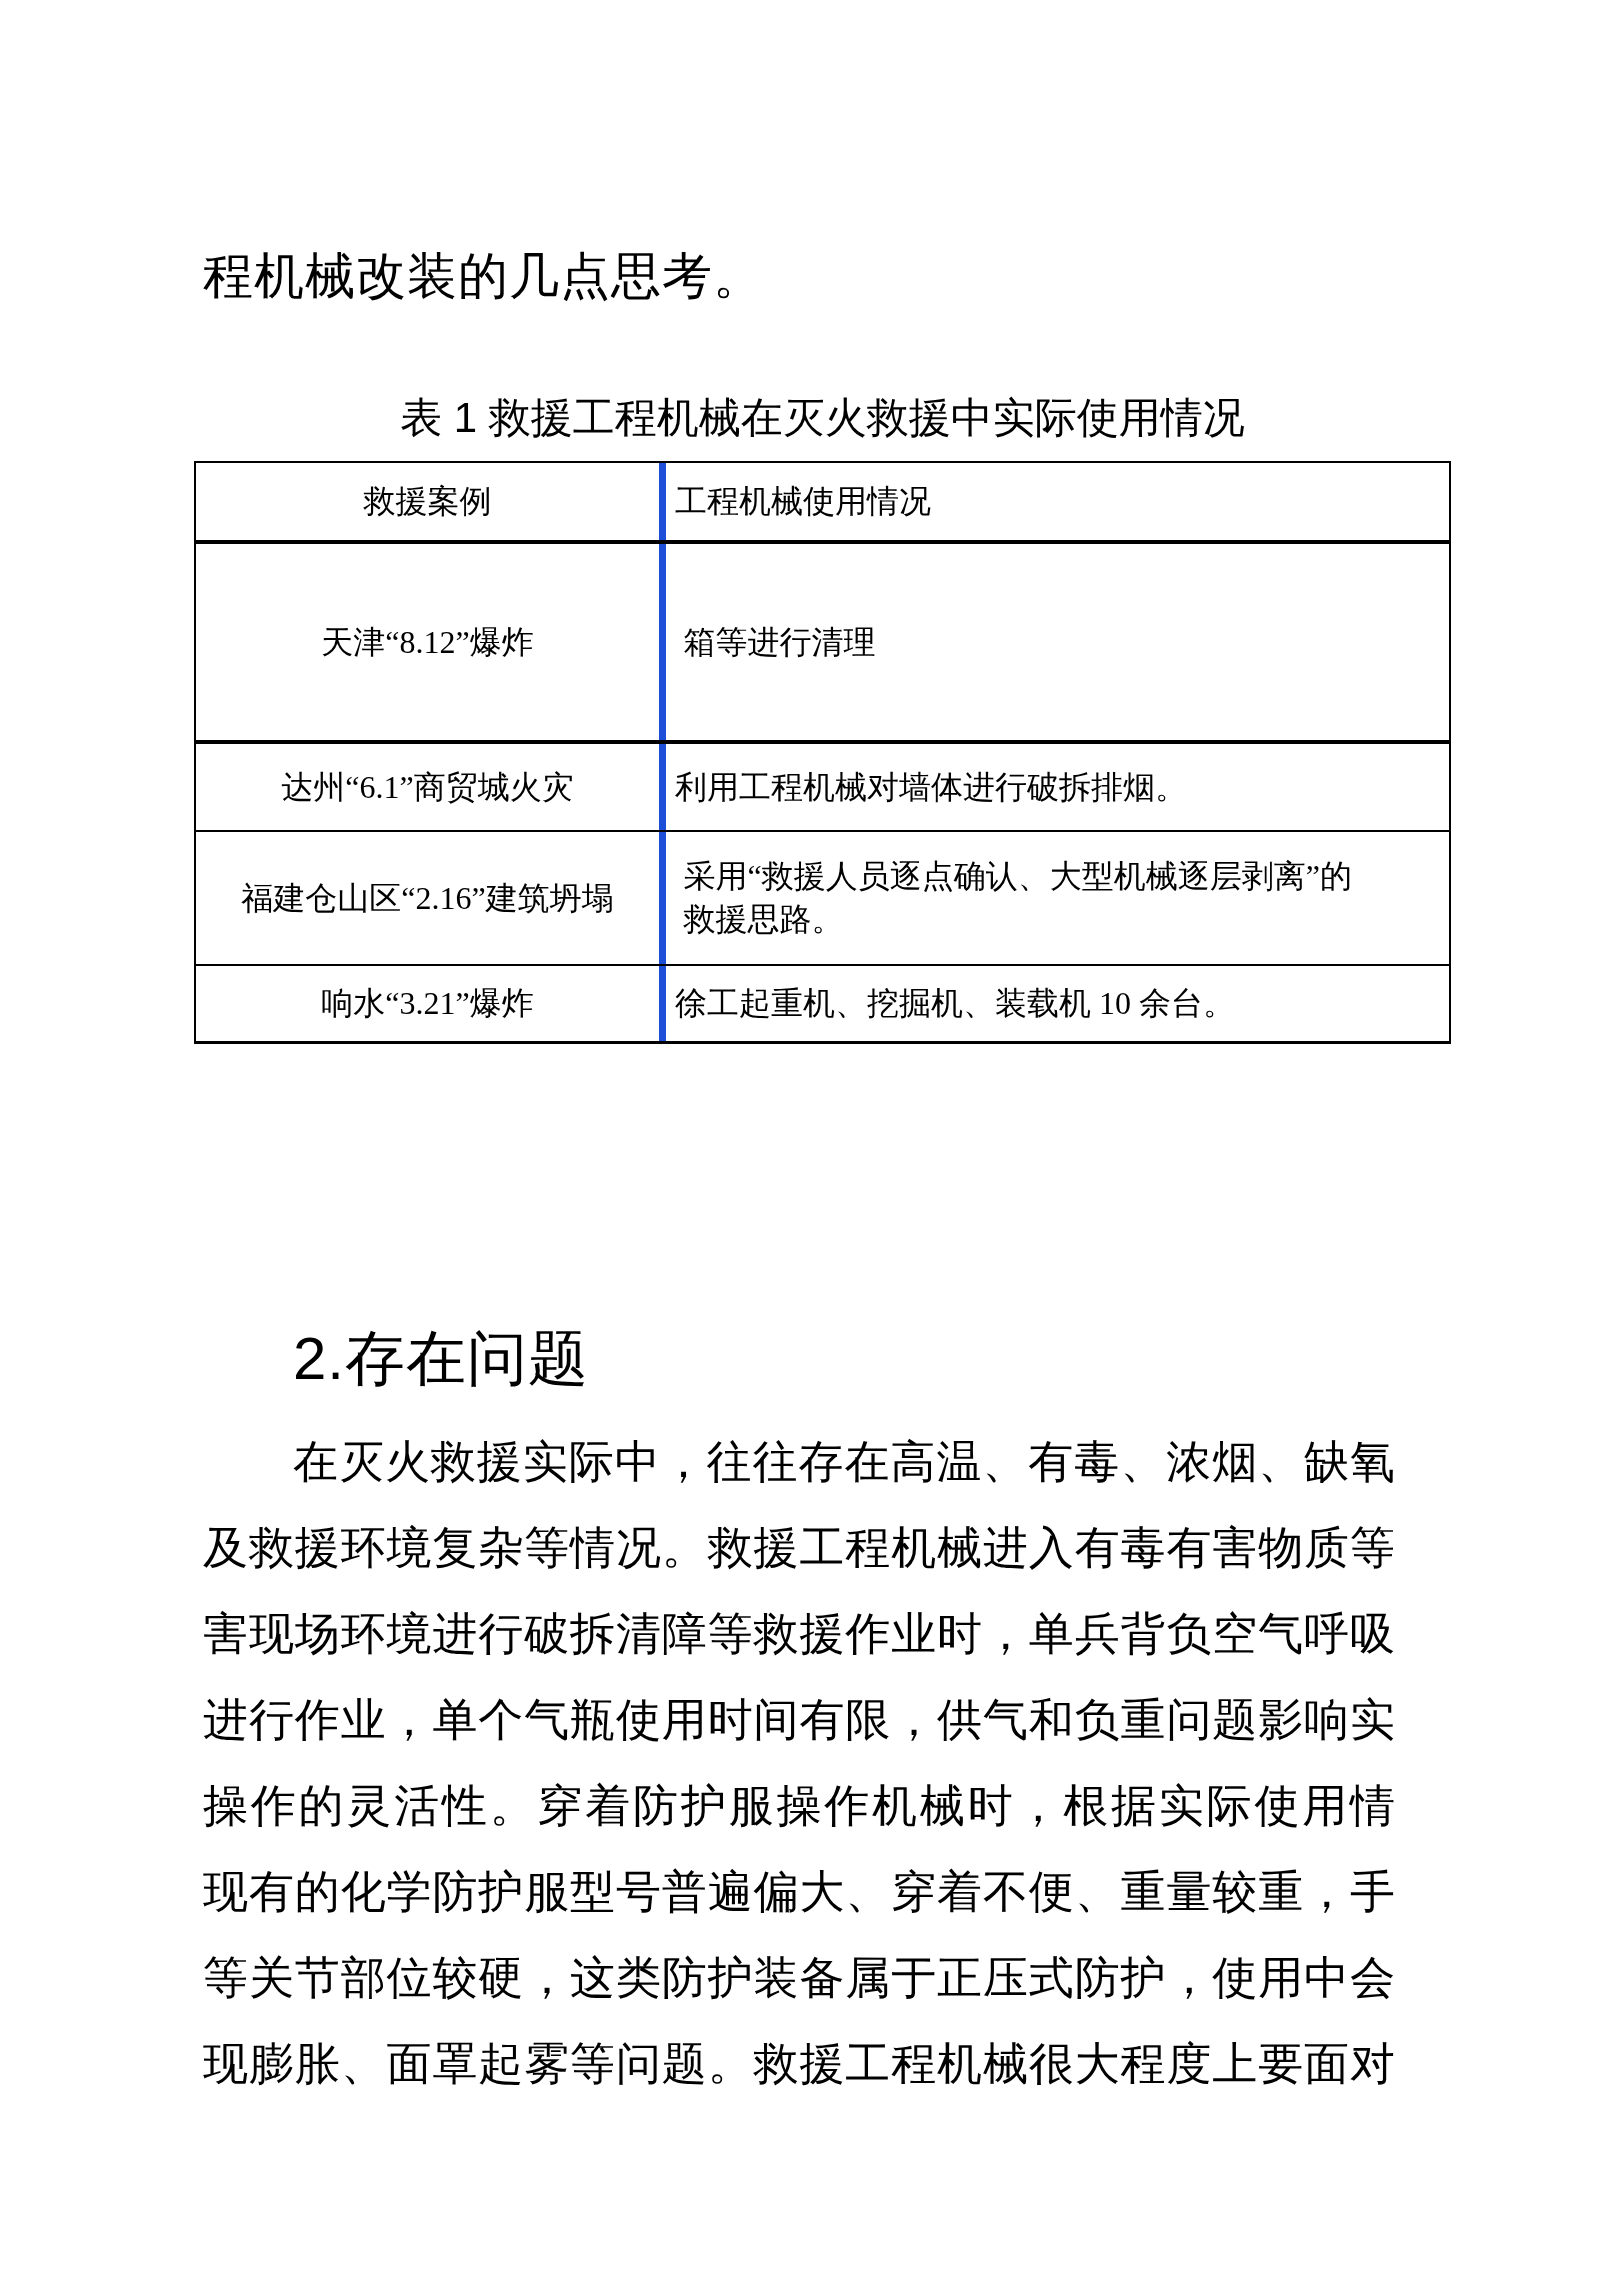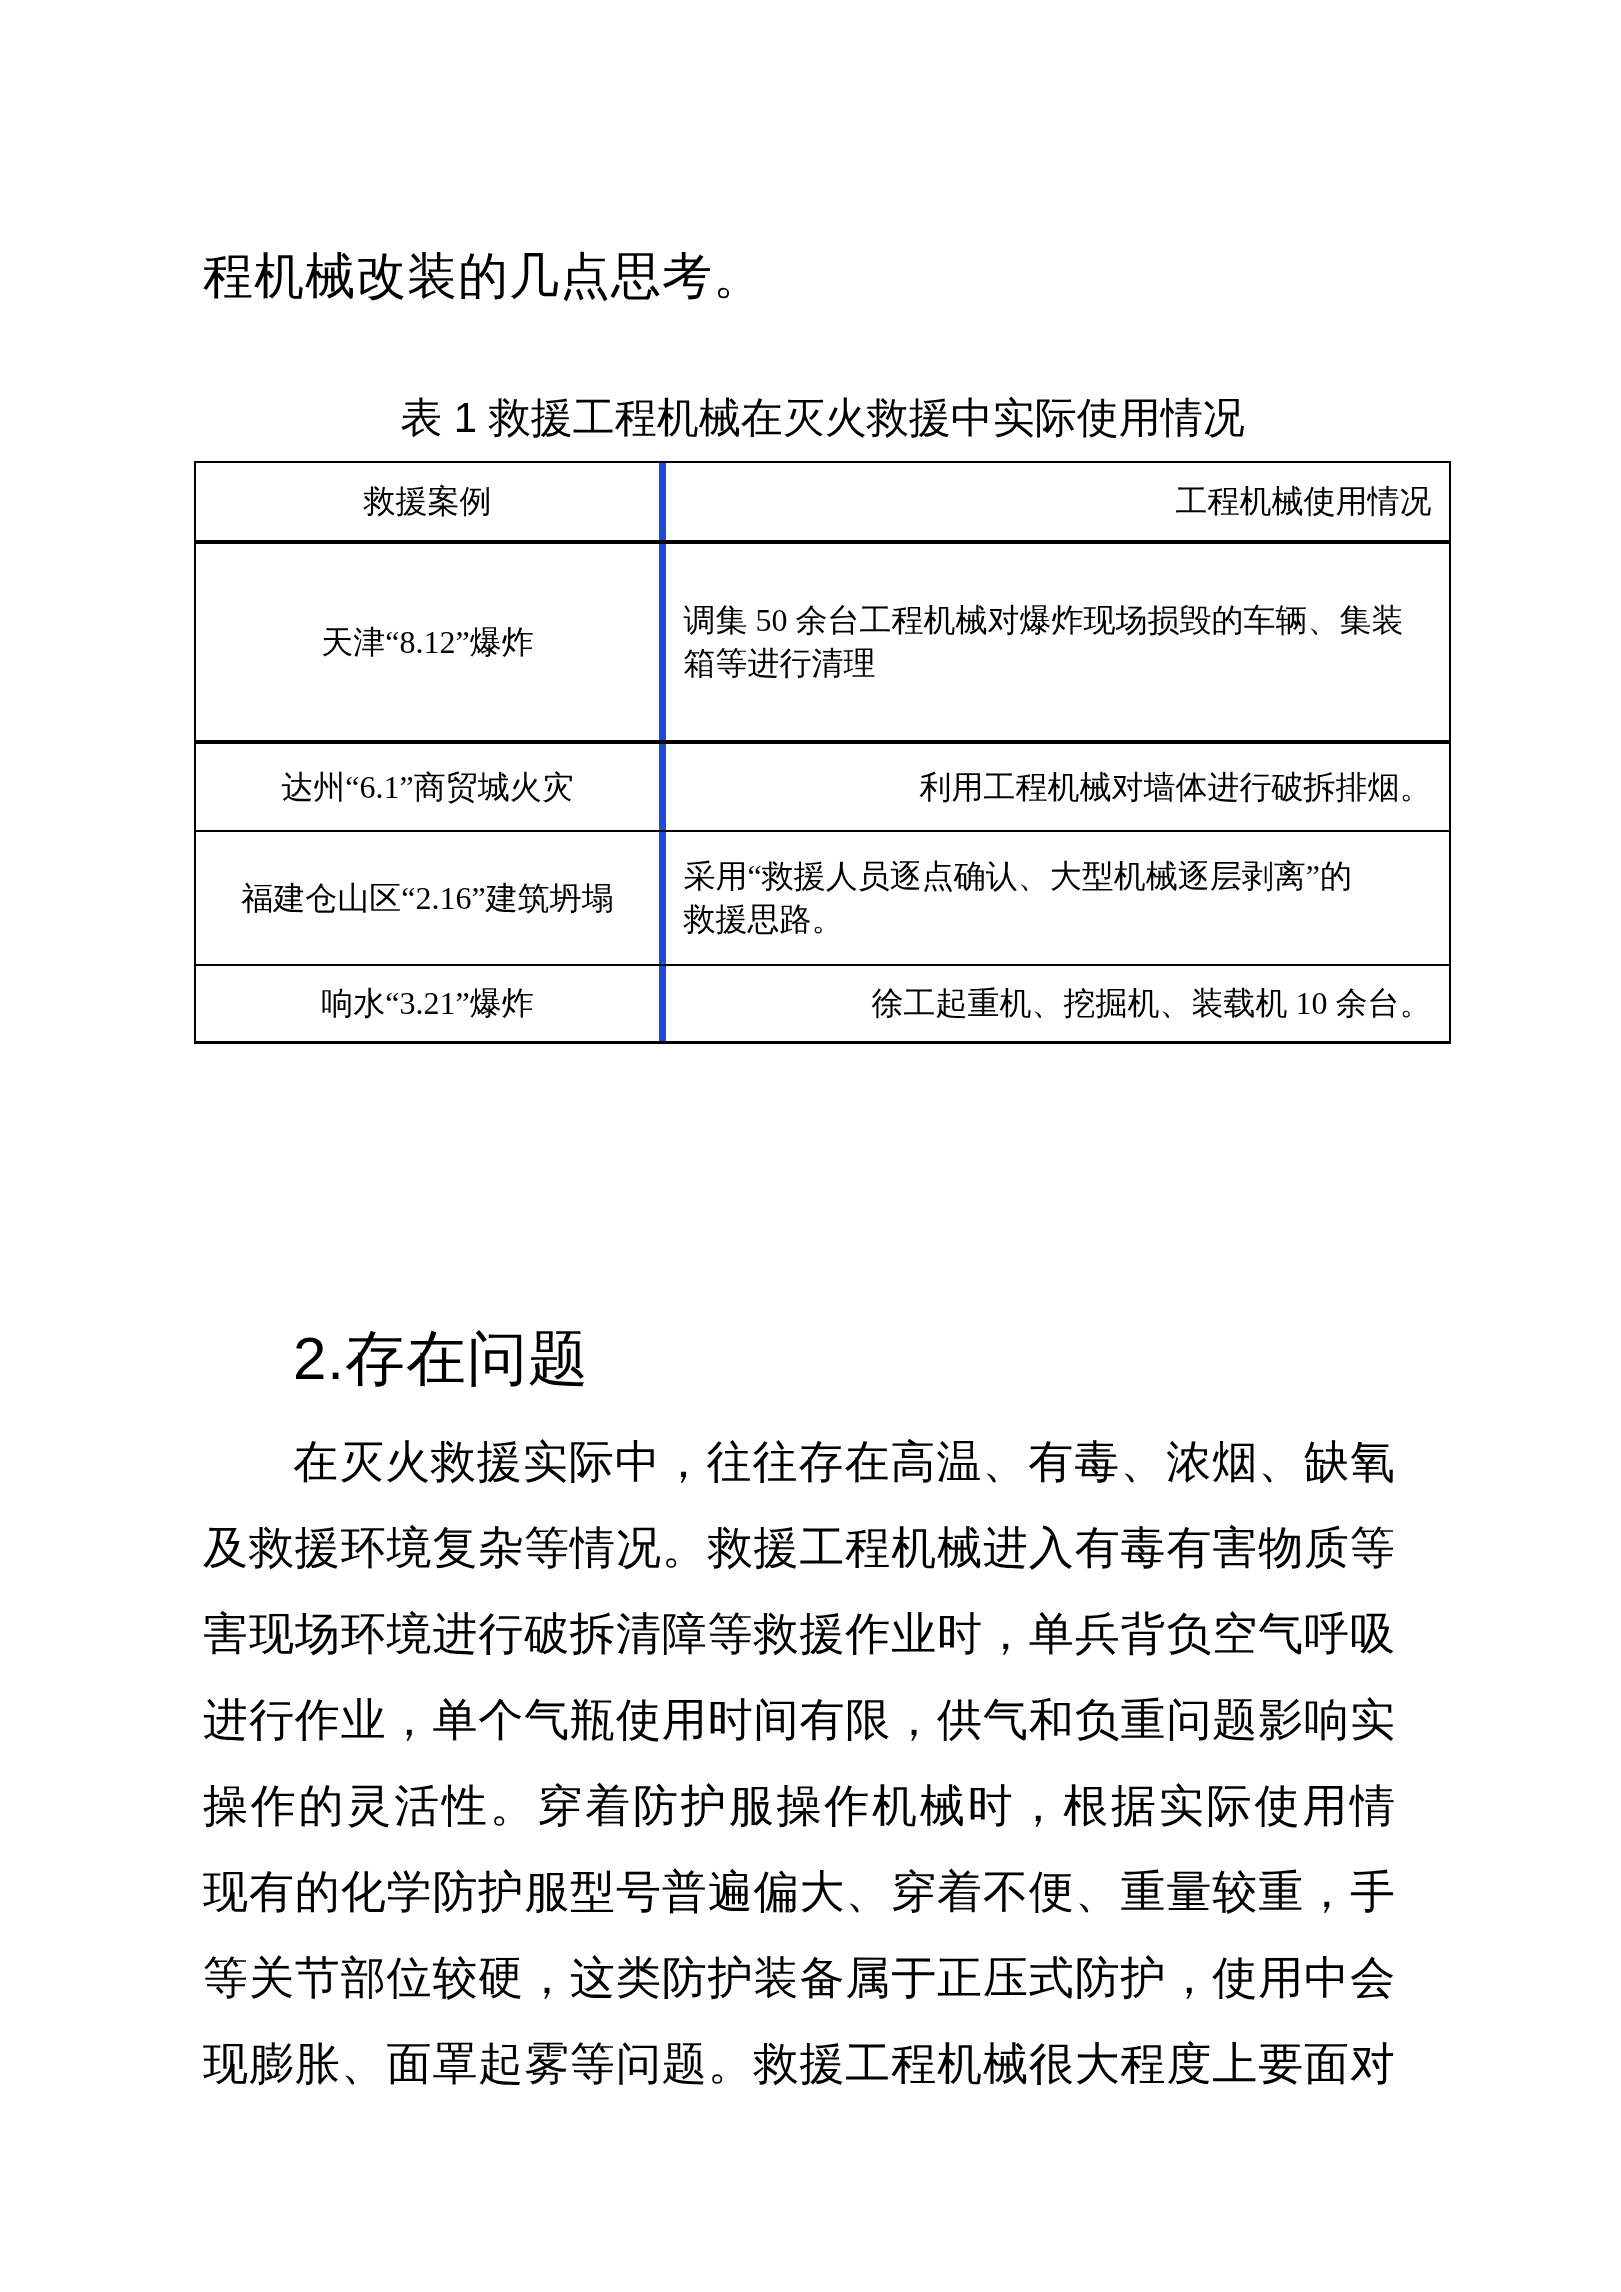--- a/index.html
+++ b/index.html
@@ -54,21 +54,21 @@
     box-sizing: border-box;
     padding: 0 7.8px;
   }
   .cell-usage {
     flex: 1;
     display: flex; flex-direction: column; justify-content: center;
     box-sizing: border-box;
     padding: 5.9px 17.6px;
     text-align: left;
   }
-  .cell-usage.center { text-align: right; }
+  .cell-usage.center { text-align: left; padding-left: 9px; }
   .usage-line { display: block; }
 
   .section-heading {
     position: absolute;
     left: 293px; top: 1329px;
     font-size: 60px; line-height: 59px;
     letter-spacing: 1px;
     white-space: nowrap;
   }
   .body-paragraph {
@@ -99,21 +99,20 @@
   <div class="doc-table serif">
 
     <div class="t-row hdr">
       <div class="cell-case">救援案例</div>
       <div class="cell-usage center">工程机械使用情况</div>
     </div>
 
     <div class="t-row r1">
       <div class="cell-case">天津“8.12”爆炸</div>
       <div class="cell-usage">
-        <span class="usage-line">调集 50 余台工程机械对爆炸现场损毁的车辆、集装</span>
         <span class="usage-line">箱等进行清理</span>
       </div>
     </div>
 
 
     <div class="t-row r3">
       <div class="cell-case">达州“6.1”商贸城火灾</div>
       <div class="cell-usage center">
         <span class="usage-line">利用工程机械对墙体进行破拆排烟。</span>
       </div>

